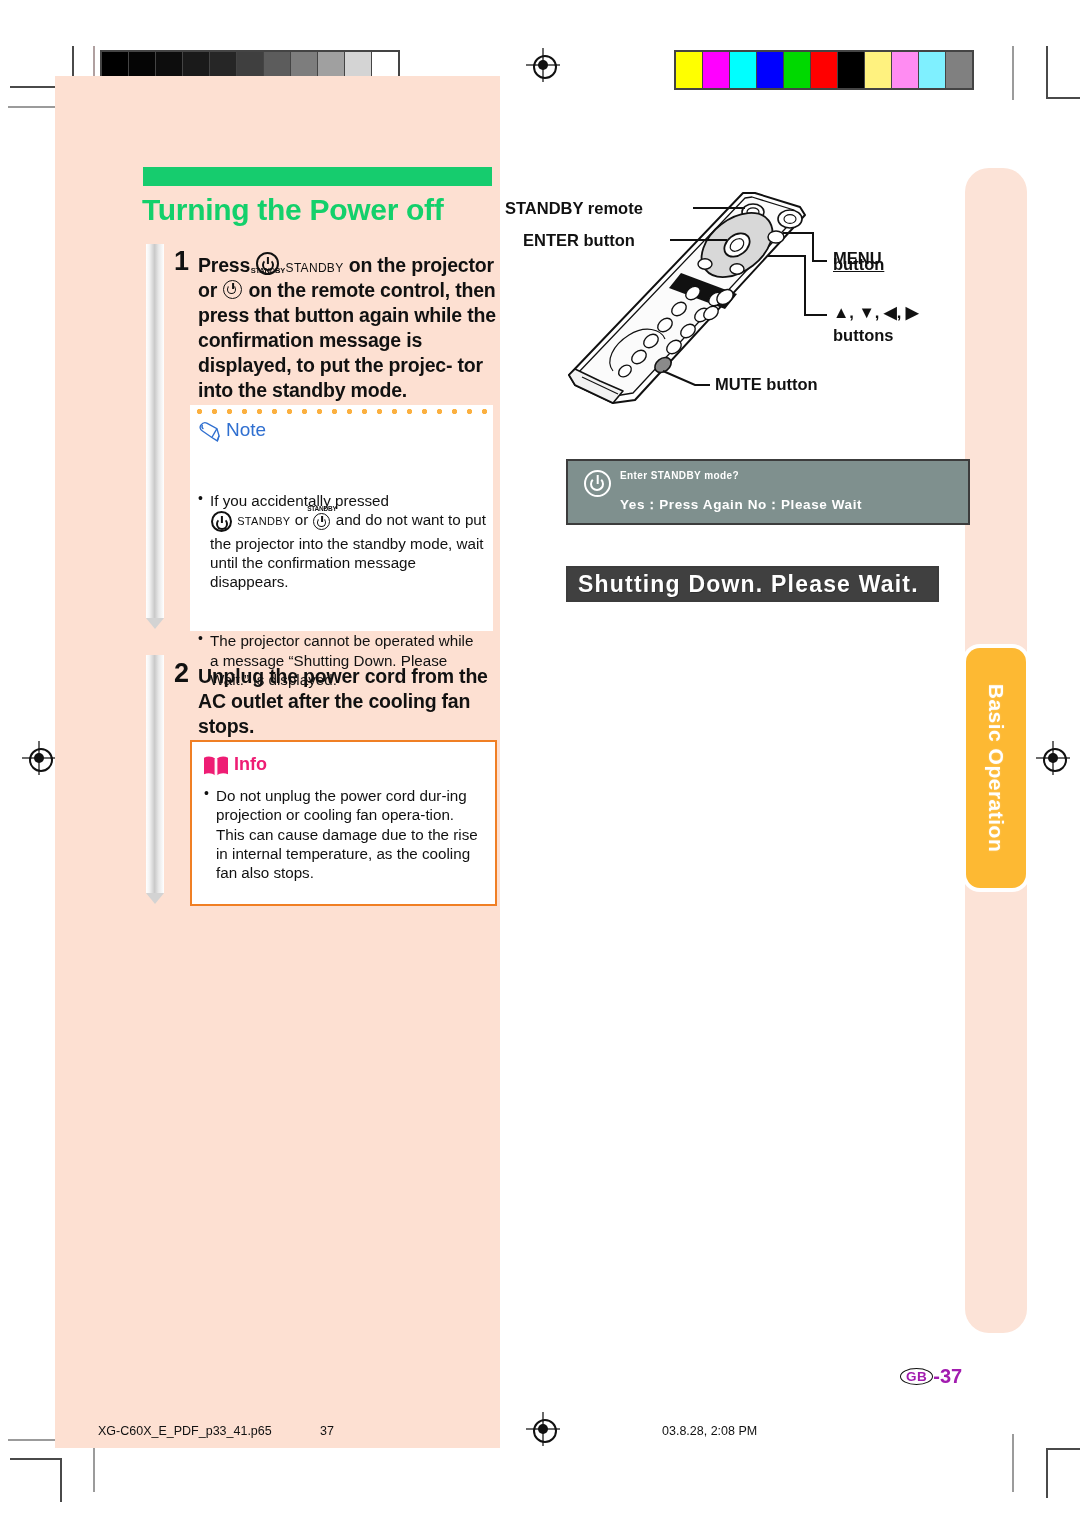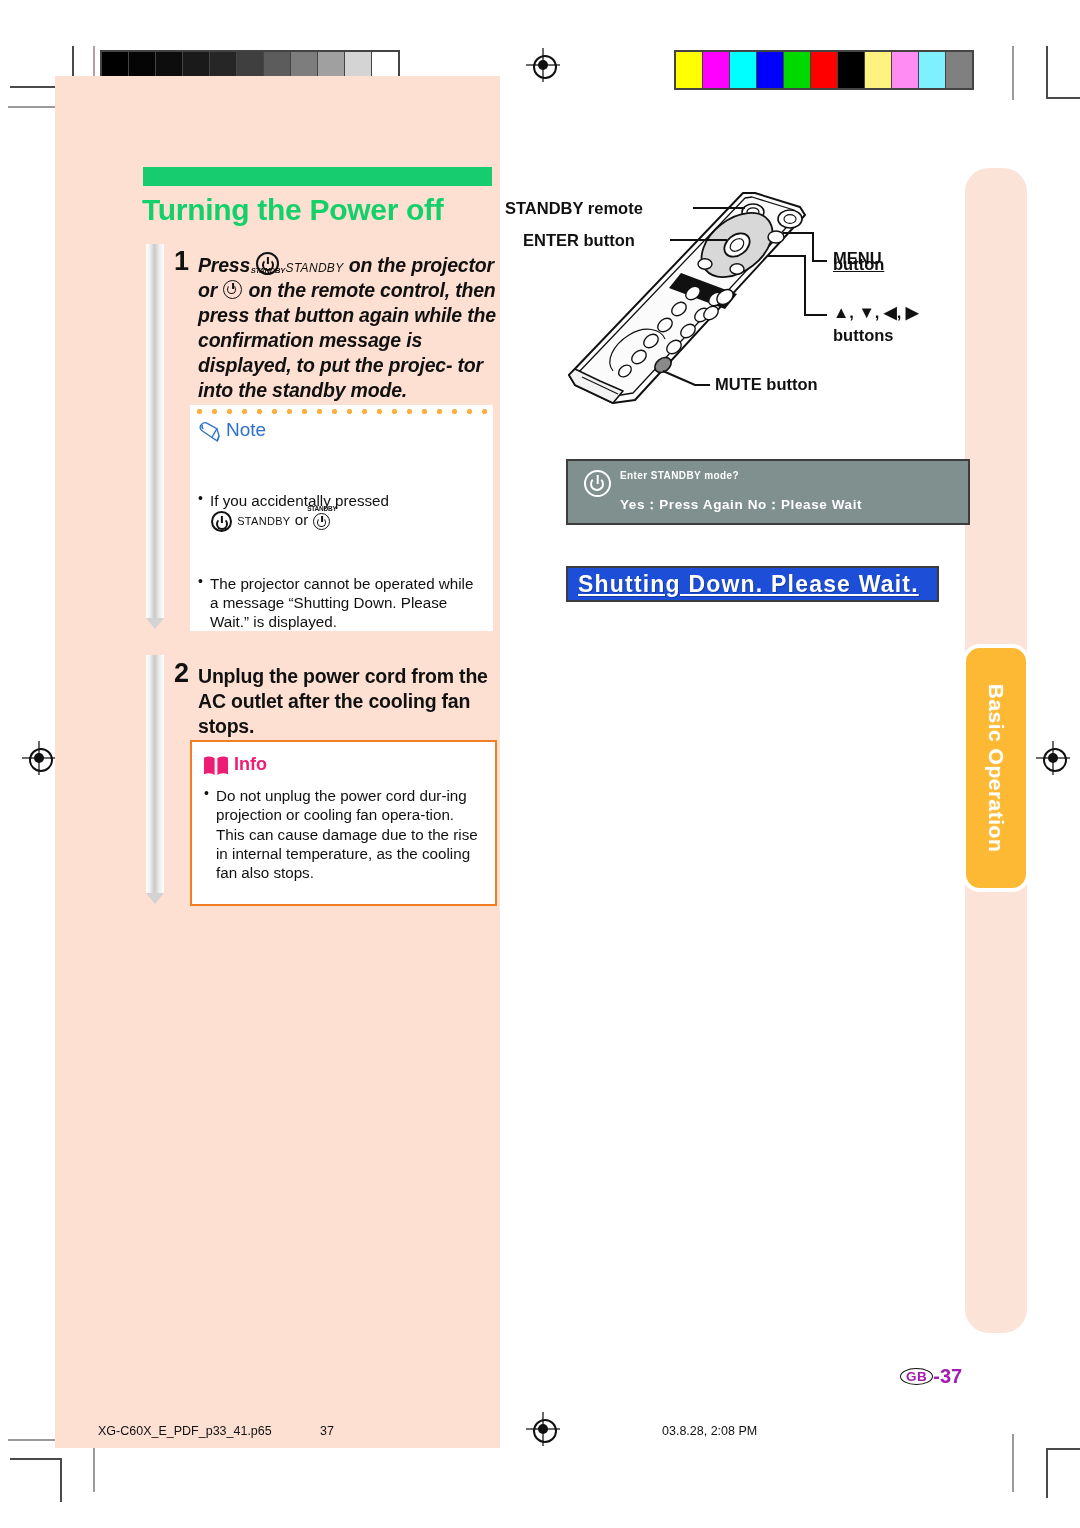--- a/index.html
+++ b/index.html
@@ -130,25 +130,24 @@
   .osd1 .l1{position:absolute;left:52px;top:9px;color:#fff;font-size:10px;font-weight:bold;letter-spacing:.4px;}
   .osd1 .l2{position:absolute;left:52px;top:35px;color:#fff;font-size:13.5px;font-weight:bold;letter-spacing:.6px;}
   .osd1 .pico{
     position:absolute;left:16px;top:9px;width:23px;height:23px;border-radius:50%;
     border:2.4px solid #fff;
   }
   .osd1 .pico:before{content:"";position:absolute;left:50%;top:2.5px;width:2.6px;height:9px;background:#fff;transform:translateX(-50%);}
   .osd1 .pico:after{content:"";position:absolute;left:3.6px;top:5px;width:10px;height:10px;border:2.4px solid #fff;border-top-color:transparent;border-radius:50%;}
   .osd2{
     position:absolute;left:566px;top:566px;width:373px;height:36px;
-    background:#1d4ed8;border:2px solid #3c3c3c;
+    background:#404040;border:2px solid #3c3c3c;
     color:#fff;font-size:23px;font-weight:bold;letter-spacing:1.2px;
     display:flex;align-items:center;padding-left:10px;box-sizing:border-box;
     text-shadow:1px 1px 0 rgba(0,0,0,.25);
-    text-decoration:underline;
   }
 
   
   .pageno{position:absolute;left:900px;top:1365px;font-size:20px;font-weight:bold;color:#a21caf;}
   .gb{
     display:inline-block;border:1.8px solid #111;border-radius:50%/50%;
     padding:0px 5px;font-size:13.5px;font-weight:bold;vertical-align:2px;
     letter-spacing:.5px;
   }
 
@@ -243,21 +242,21 @@
   <div class="tab-chip">
     <span>Basic Operation</span>
   </div>
 
   <div class="head-rule"></div>
   <div class="head-title">Turning the Power off</div>
 
   <div class="step" style="left:146px;top:244px;width:350px;height:385px;">
     <div class="step-bar" style="height:374px;"></div>
     <div class="step-num" style="left:28px;top:2px;">1</div>
-    <div class="step-body" style="left:52px;top:8px;width:300px;font-style:italic;">
+    <div class="step-body" style="left:52px;top:8px;width:300px;">
       <span>Press</span>
       <span class="pwr-wrap">
         <span class="pwr"></span>
         <span class="pwr-sub">STANDBY</span>
       </span>
       <span class="standby-cap">STANDBY</span>
       <span>on the projector</span>
       <span>or</span>
       <span class="pwr-wrap">
         <span class="pwr remote"></span>
@@ -285,20 +284,21 @@
           </span>
           <span class="pwr-wrap" style="vertical-align:-4px;">
             <span class="pwr" style="width:17px;height:17px;"></span>
           </span>
           <span class="standby-cap" style="font-size:11px;">STANDBY</span>
           <span>or</span>
           <span class="pwr-wrap" style="vertical-align:-3px;">
             <span class="pwr remote" style="width:15px;height:15px;"></span>
             <span class="pwr-sub" style="top:-8px;font-size:6.5px;">STANDBY</span>
           </span>
+          <span>and do not want to put the projector into the standby mode, wait until the confirmation message disappears.</span>
         </li>
         <li>
           <span>The projector cannot be operated while a message “Shutting Down. Please Wait.” is displayed.</span>
         </li>
       </ul>
     </div>
   </div>
 
   <div class="step" style="left:146px;top:655px;width:350px;height:250px;">
     <div class="step-bar" style="height:238px;"></div>

